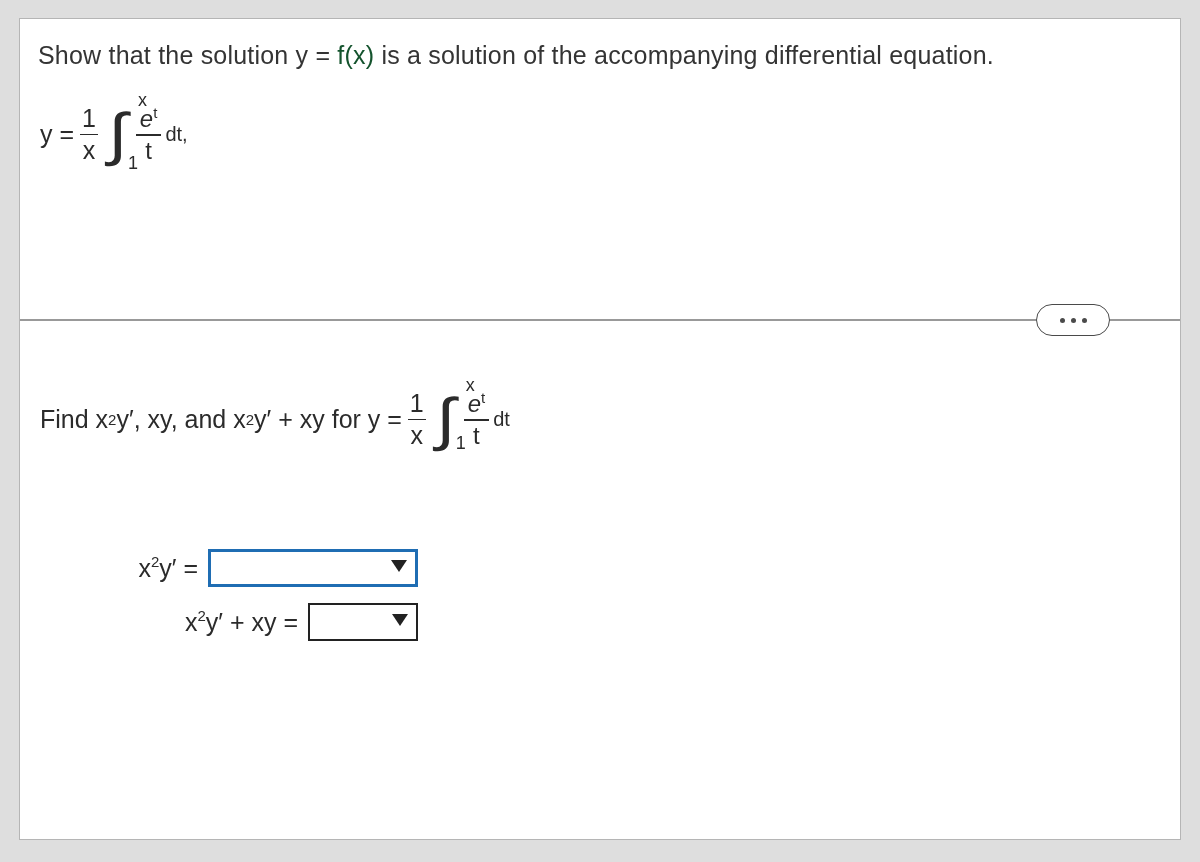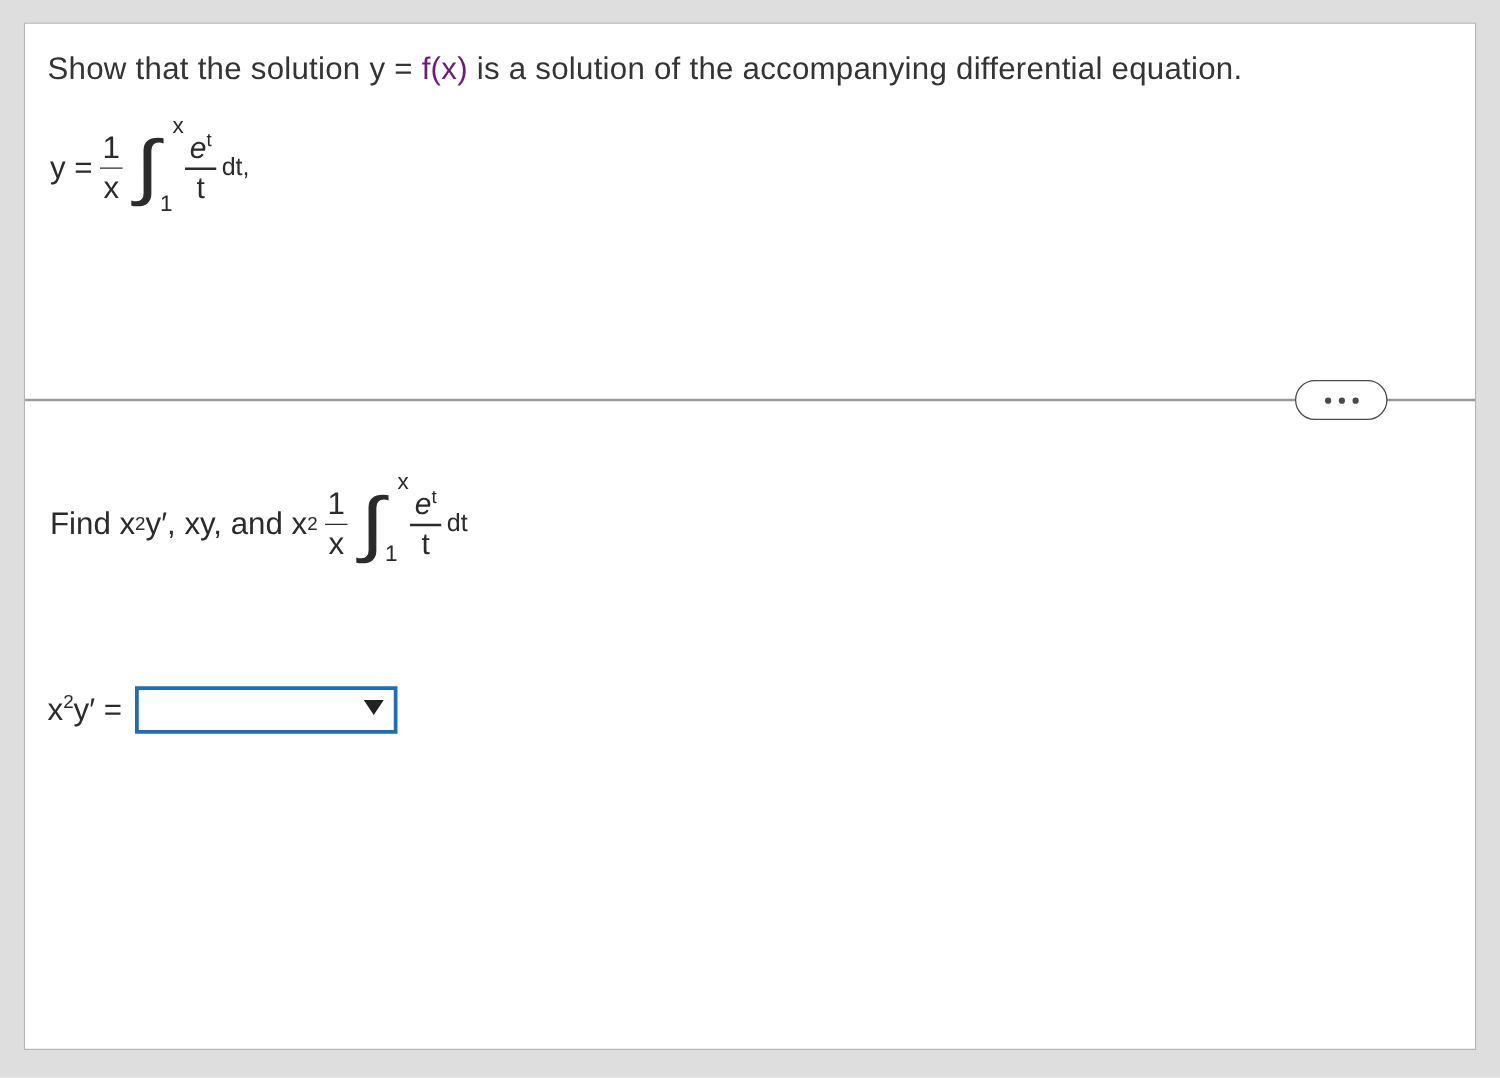--- a/index.html
+++ b/index.html
@@ -1,47 +1,47 @@
 <!DOCTYPE html>
 <html><head>
 <meta charset="utf-8">
 <style>
   html,body{margin:0;padding:0;width:1200px;height:862px;background:#dedede;font-family:Arial,Helvetica,sans-serif;}
   .sheet{background:#fff;border:1px solid #b5b5b5;width:1160px;height:820px;margin:18px auto 0;position:relative;overflow:hidden;}
   .instruction{font-size:25px;color:#343434;padding:22px 18px 34px 18px;letter-spacing:0.2px;}
-  .instruction .fx{color:#701a75;}
+  .instruction .fx{color:#14532d;}
 
   
   .eq1{display:flex;align-items:center;gap:0;padding-left:20px;font-size:25px;color:#2b2b2b;}
   .frac{display:inline-flex;flex-direction:column;align-items:center;line-height:1.05;margin:0 6px;}
   .frac .num{padding:0 2px;}
   .frac .bar{align-self:stretch;height:1.5px;background:#2b2b2b;margin:2px 0;}
   .frac .den{padding:0 2px;}
 
   .inteq{position:relative;display:inline-block;margin:0 6px;}
   .intsym{font-size:58px;line-height:0.9;display:inline-block;transform:scaleX(1.2);}
   .intUpper{position:absolute;top:-18px;left:28px;font-size:18px;}
   .intLower{position:absolute;bottom:-14px;left:18px;font-size:18px;}
-  .intFrac{display:inline-flex;flex-direction:column;align-items:center;vertical-align:middle;margin-left:16px;}
+  .intFrac{display:inline-flex;flex-direction:column;align-items:center;vertical-align:middle;margin-left:4px;}
   .intFrac .bar{width:100%;height:1.5px;background:#2b2b2b;margin:1px 0;}
   .intFrac .num,.intFrac .den{font-size:24px;padding:0 4px;}
   .supt{font-size:15px;vertical-align:super;}
 
   .dt{font-size:20px;margin-left:4px;}
   .after{font-size:26px;margin-left:6px;}
 
   .hrwrap{position:absolute;top:300px;left:0;right:0;height:2px;background:#999;}
   .dotsBtn{position:absolute;top:285px;right:70px;width:72px;height:30px;border:1.5px solid #4a4a4a;border-radius:16px;background:#fff;display:flex;align-items:center;justify-content:center;gap:6px;cursor:pointer;}
   .dotsBtn span{width:5px;height:5px;border-radius:50%;background:#4a4a4a;}
 
   .prompt2{position:absolute;top:370px;left:20px;font-size:25px;color:#2b2b2b;display:flex;align-items:center;}
   .prompt2 .intLower{bottom:-9px;}
 
   .answers{position:absolute;top:530px;left:18px;font-size:25px;color:#2b2b2b;}
-  .row{display:flex;align-items:center;margin-bottom:16px;justify-content:flex-start;width:380px;}
+  .row{display:flex;align-items:center;margin-bottom:16px;justify-content:flex-end;width:380px;}
   .row .lab{margin-right:10px;}
   .field{height:38px;border:2px solid #222;background:#fff;display:inline-flex;align-items:center;justify-content:flex-end;padding-right:6px;box-sizing:border-box;}
   .field.hl{border:3px solid #1f6db3;}
   .dd{width:18px;height:16px;display:inline-block;}
   .dd::before{content:"";display:block;width:0;height:0;border-left:8px solid transparent;border-right:8px solid transparent;border-top:12px solid #222;}
   .f1{width:210px;}
   .f2{width:140px;}
   .f3{width:110px;}
   .sup{font-size:15px;vertical-align:10px;}
   .it{font-style:italic;}
@@ -80,20 +80,21 @@
     <span></span>
     <span></span>
     <span></span>
   </div>
 
   <div class="prompt2">
     <span>Find x</span>
       <span class="sup">2</span>
       <span>y′, xy, and x</span>
       <span class="sup">2</span>
+      <span>y′ + xy for y = </span>
     <span class="frac">
       <span class="num">1</span>
       <span class="bar"></span>
       <span class="den">x</span>
     </span>
     <span class="inteq">
       <span class="intUpper">x</span>
       <span class="intsym">∫</span>
       <span class="intLower">1</span>
     </span>
@@ -105,15 +106,21 @@
     <span class="dt">dt</span>
   </div>
 
   <div class="answers">
     <div class="row">
       <span class="lab"><span>x</span><span class="sup">2</span><span>y′ =</span></span>
       <div class="field hl f1">
           <span class="dd"></span>
         </div>
     </div>
+    <div class="row">
+      <span class="lab"><span>x</span><span class="sup">2</span><span>y′ + xy =</span></span>
+      <div class="field f3">
+          <span class="dd"></span>
+        </div>
+    </div>
   </div>
 
 </div>
 
 </body></html>

